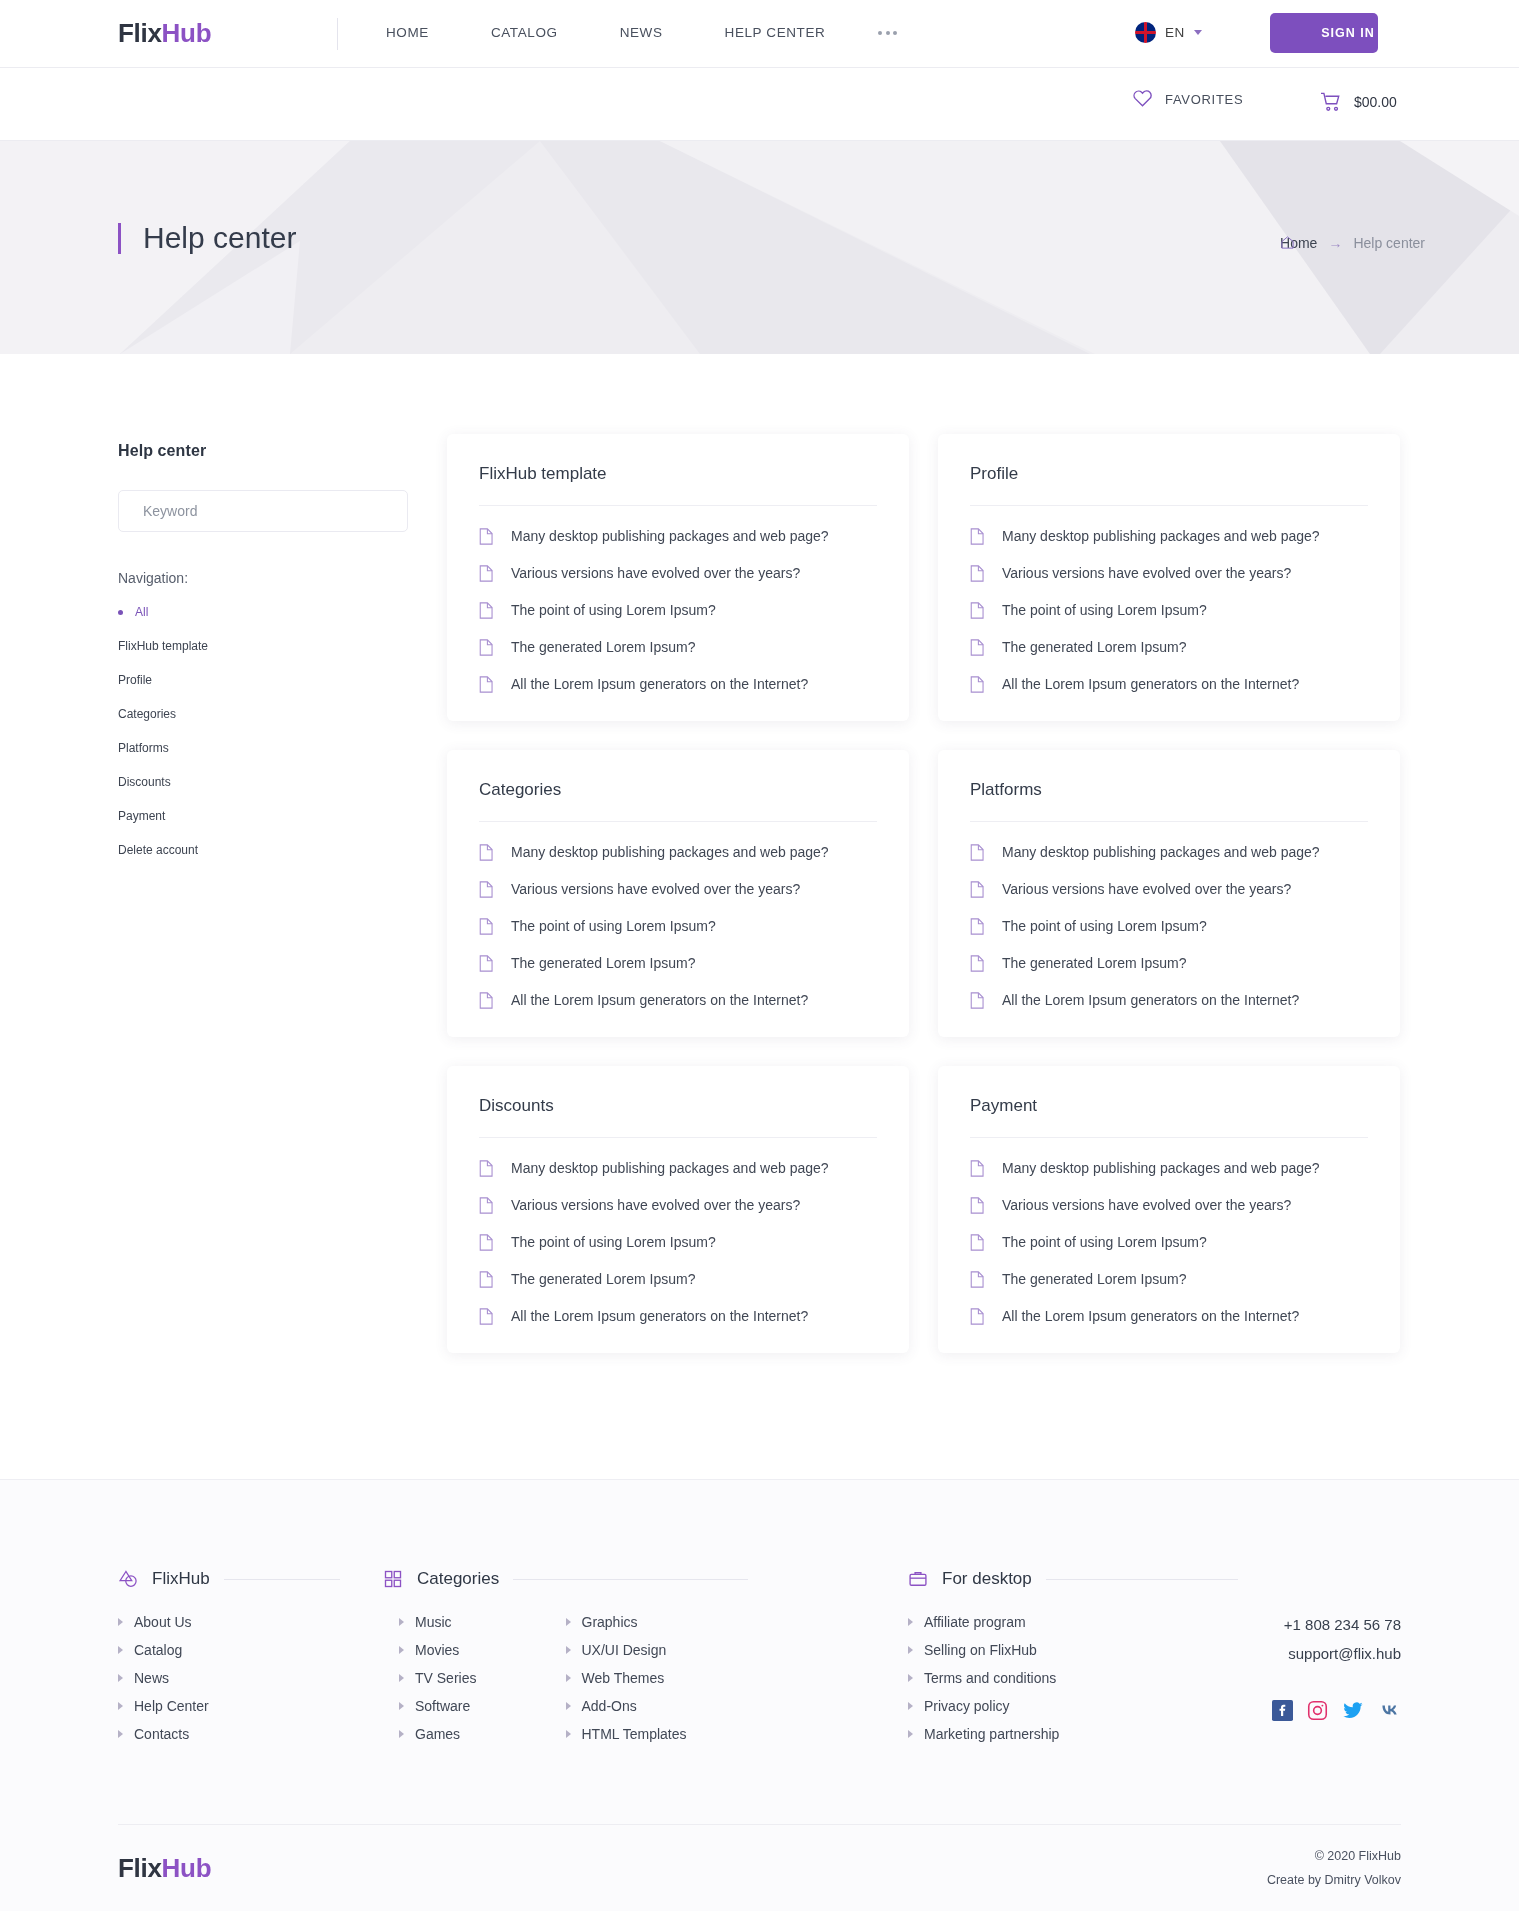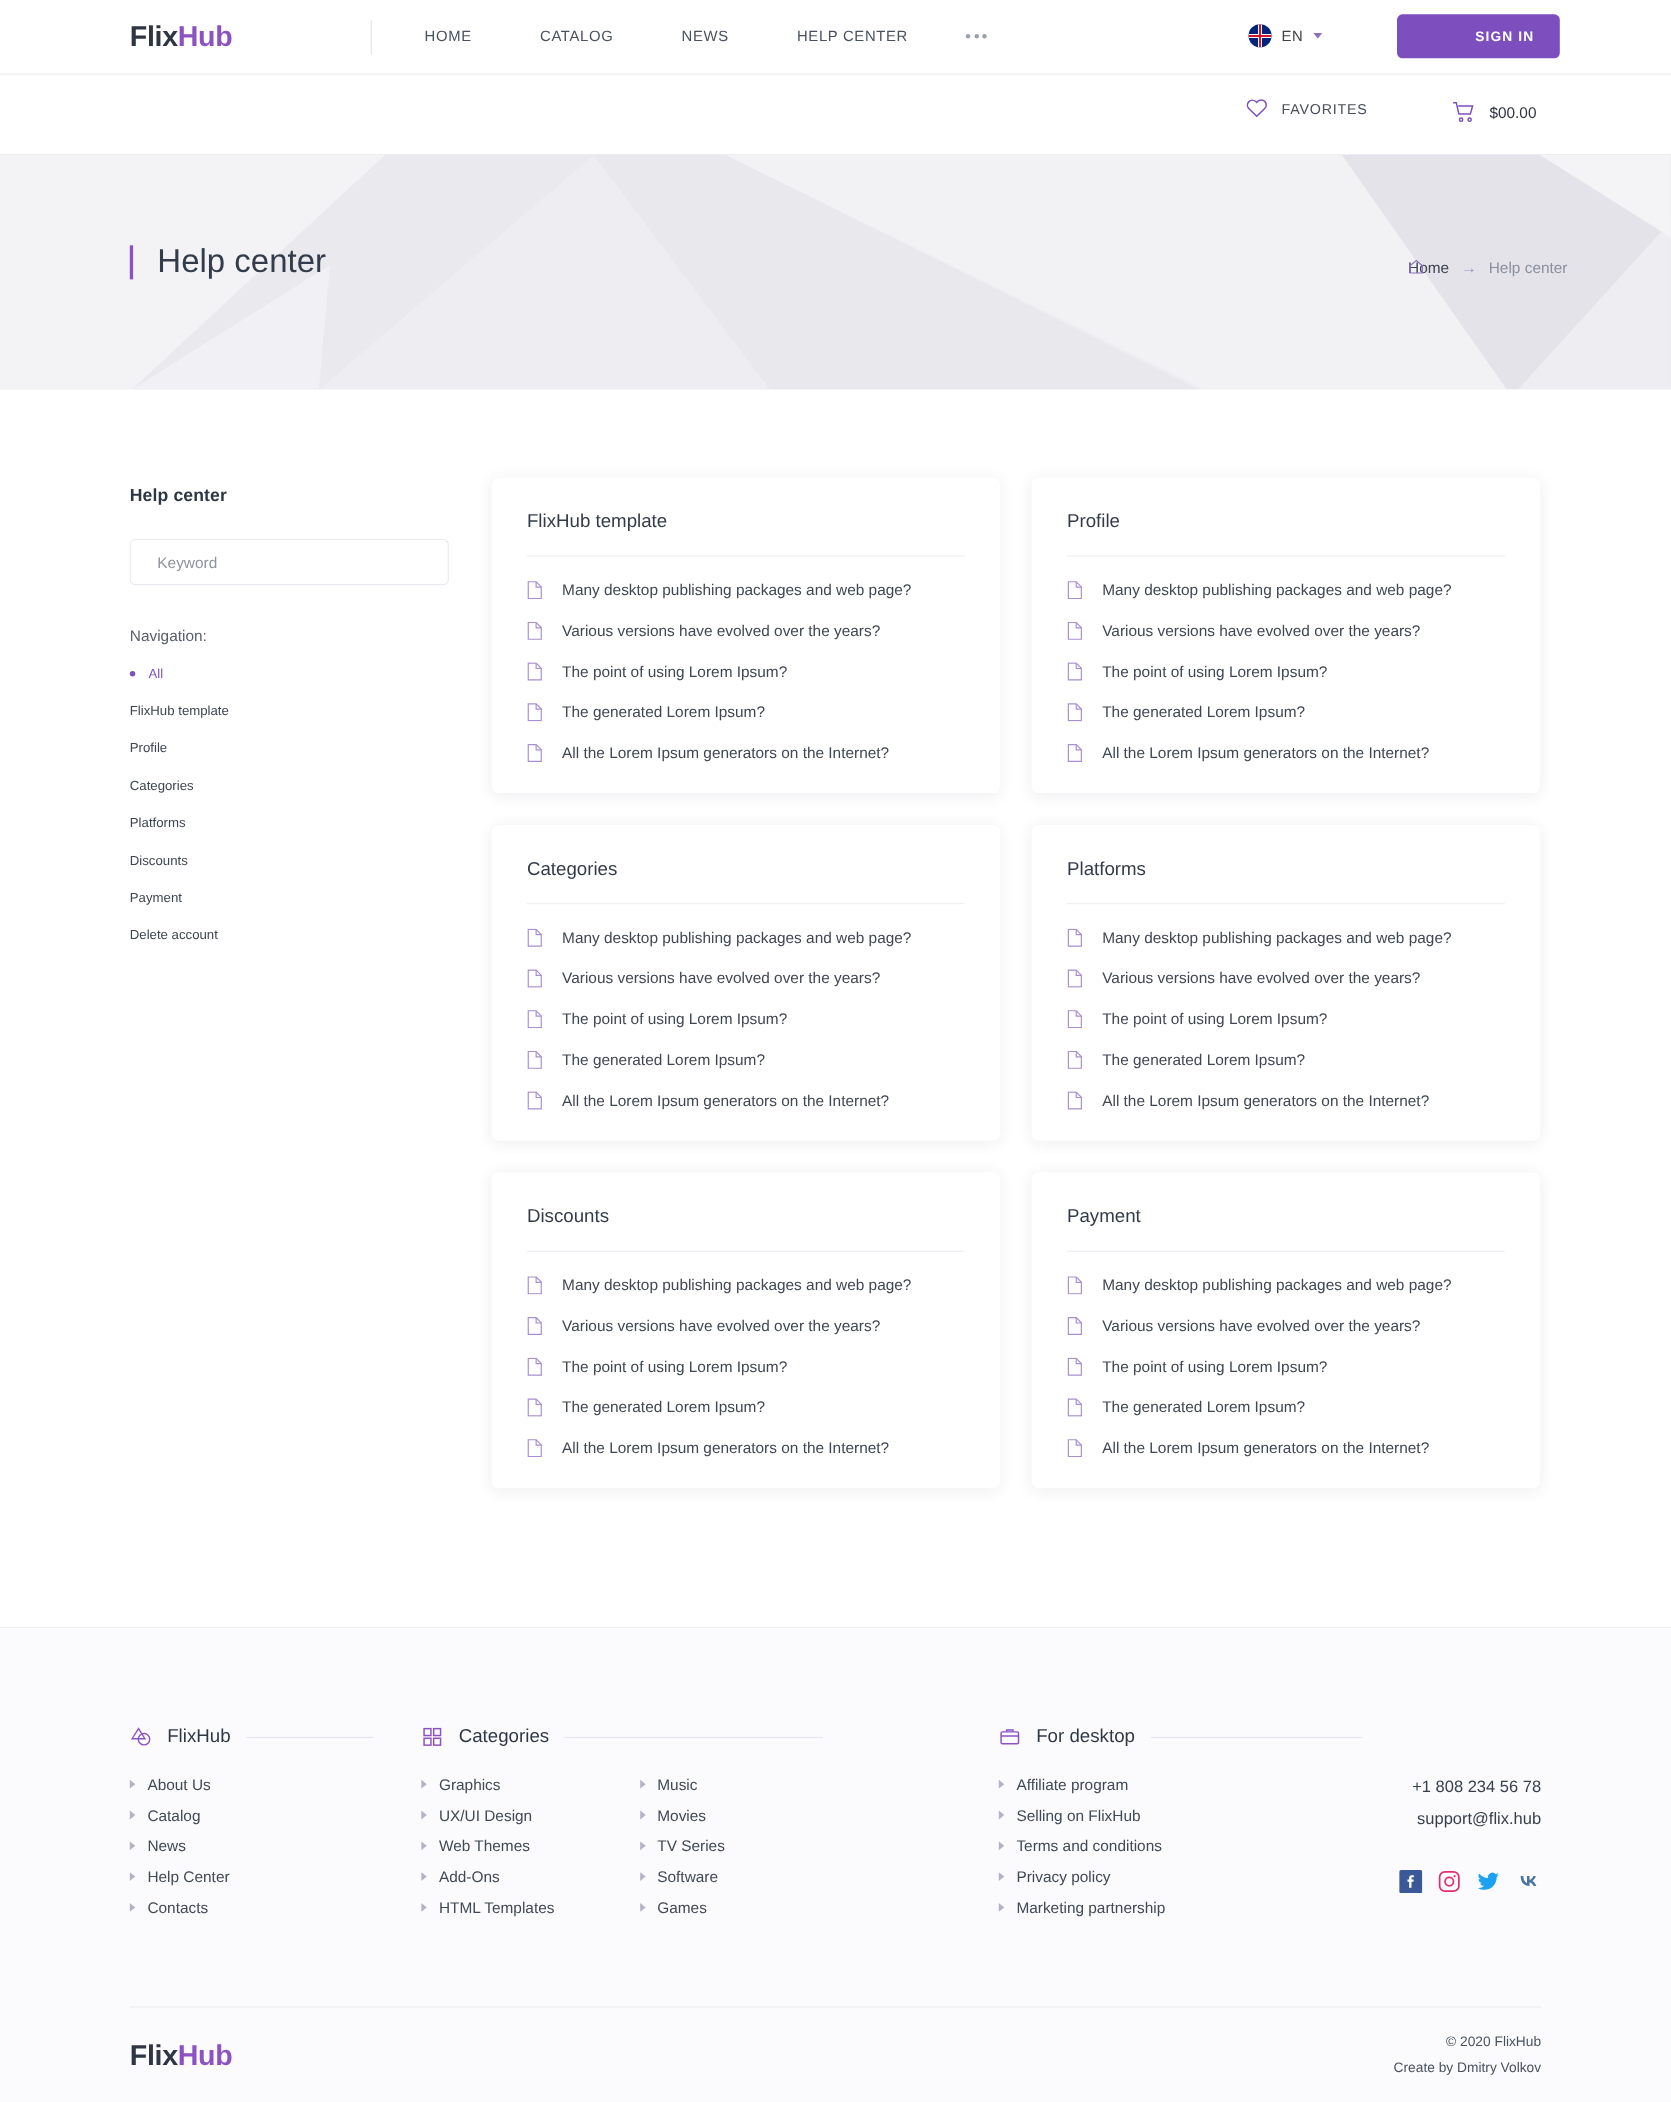--- a/index.html
+++ b/index.html
@@ -55,21 +55,21 @@
   .flag::after {
     content:""; position:absolute; left:0; top:0; width:100%; height:100%;
     background:
       linear-gradient(to bottom, transparent 45%, #cf142b 45%, #cf142b 55%, transparent 55%),
       linear-gradient(to right, transparent 45%, #cf142b 45%, #cf142b 55%, transparent 55%);
   }
   .lang-label { font-size:13.5px; color:#404040; letter-spacing:0.5px; }
   .caret { width:0;height:0;border-left:4px solid transparent;border-right:4px solid transparent;border-top:5px solid #8c6fc0; display:block; }
 
   .signin {
-    position:absolute; left:1270px; top:13px; width:148px; height:40px;
+    position:absolute; left:1270px; top:13px; width:108px; height:40px;
     background:#7d4fbe; border-radius:5px; border:none; color:#fff;
     font-size:12.5px; letter-spacing:1px; font-weight:600;
     font-family:"Liberation Sans", sans-serif; cursor:pointer;padding-left:48px;
   }
 
   
   .searchbar-row {
     position:absolute; left:0; top:68px; width:1519px; height:73px;
     background:#fff; border-bottom:1px solid #ececf1;
   }
@@ -567,62 +567,62 @@
           <svg width="20" height="20" viewBox="0 0 24 24" fill="none" stroke="#8c52c4" stroke-width="1.6">
             <rect x="3" y="3" width="7.5" height="7.5"></rect>
               <rect x="13.5" y="3" width="7.5" height="7.5"></rect>
             <rect x="3" y="13.5" width="7.5" height="7.5"></rect>
               <rect x="13.5" y="13.5" width="7.5" height="7.5"></rect>
           </svg>
           <span class="fhead-text">Categories</span>
           <span class="fhead-line"></span>
         </div>
         <div class="twocol">
+          <ul class="flist" style="margin-left:16px">
+            <li>
+                <span class="tri"></span>
+                <a href="#">Music</a>
+              </li>
+            <li>
+                <span class="tri"></span>
+                <a href="#">Movies</a>
+              </li>
+            <li>
+                <span class="tri"></span>
+                <a href="#">TV Series</a>
+              </li>
+            <li>
+                <span class="tri"></span>
+                <a href="#">Software</a>
+              </li>
+            <li>
+                <span class="tri"></span>
+                <a href="#">Games</a>
+              </li>
+          </ul>
           <ul class="flist">
             <li>
                 <span class="tri"></span>
                 <a href="#">Graphics</a>
               </li>
             <li>
                 <span class="tri"></span>
                 <a href="#">UX/UI Design</a>
               </li>
             <li>
                 <span class="tri"></span>
                 <a href="#">Web Themes</a>
               </li>
             <li>
                 <span class="tri"></span>
                 <a href="#">Add-Ons</a>
               </li>
             <li>
                 <span class="tri"></span>
                 <a href="#">HTML Templates</a>
-              </li>
-          </ul>
-          <ul class="flist" style="margin-left:16px">
-            <li>
-                <span class="tri"></span>
-                <a href="#">Music</a>
-              </li>
-            <li>
-                <span class="tri"></span>
-                <a href="#">Movies</a>
-              </li>
-            <li>
-                <span class="tri"></span>
-                <a href="#">TV Series</a>
-              </li>
-            <li>
-                <span class="tri"></span>
-                <a href="#">Software</a>
-              </li>
-            <li>
-                <span class="tri"></span>
-                <a href="#">Games</a>
               </li>
           </ul>
         </div>
       </div>
 
       <div class="col-part">
         <div class="fhead">
           <svg width="20" height="20" viewBox="0 0 24 24" fill="none" stroke="#8c52c4" stroke-width="1.6">
             <rect x="2.5" y="6.5" width="19" height="13" rx="1.5"></rect>
             <path d="M8.5 6.5V4.5h7v2"></path>

